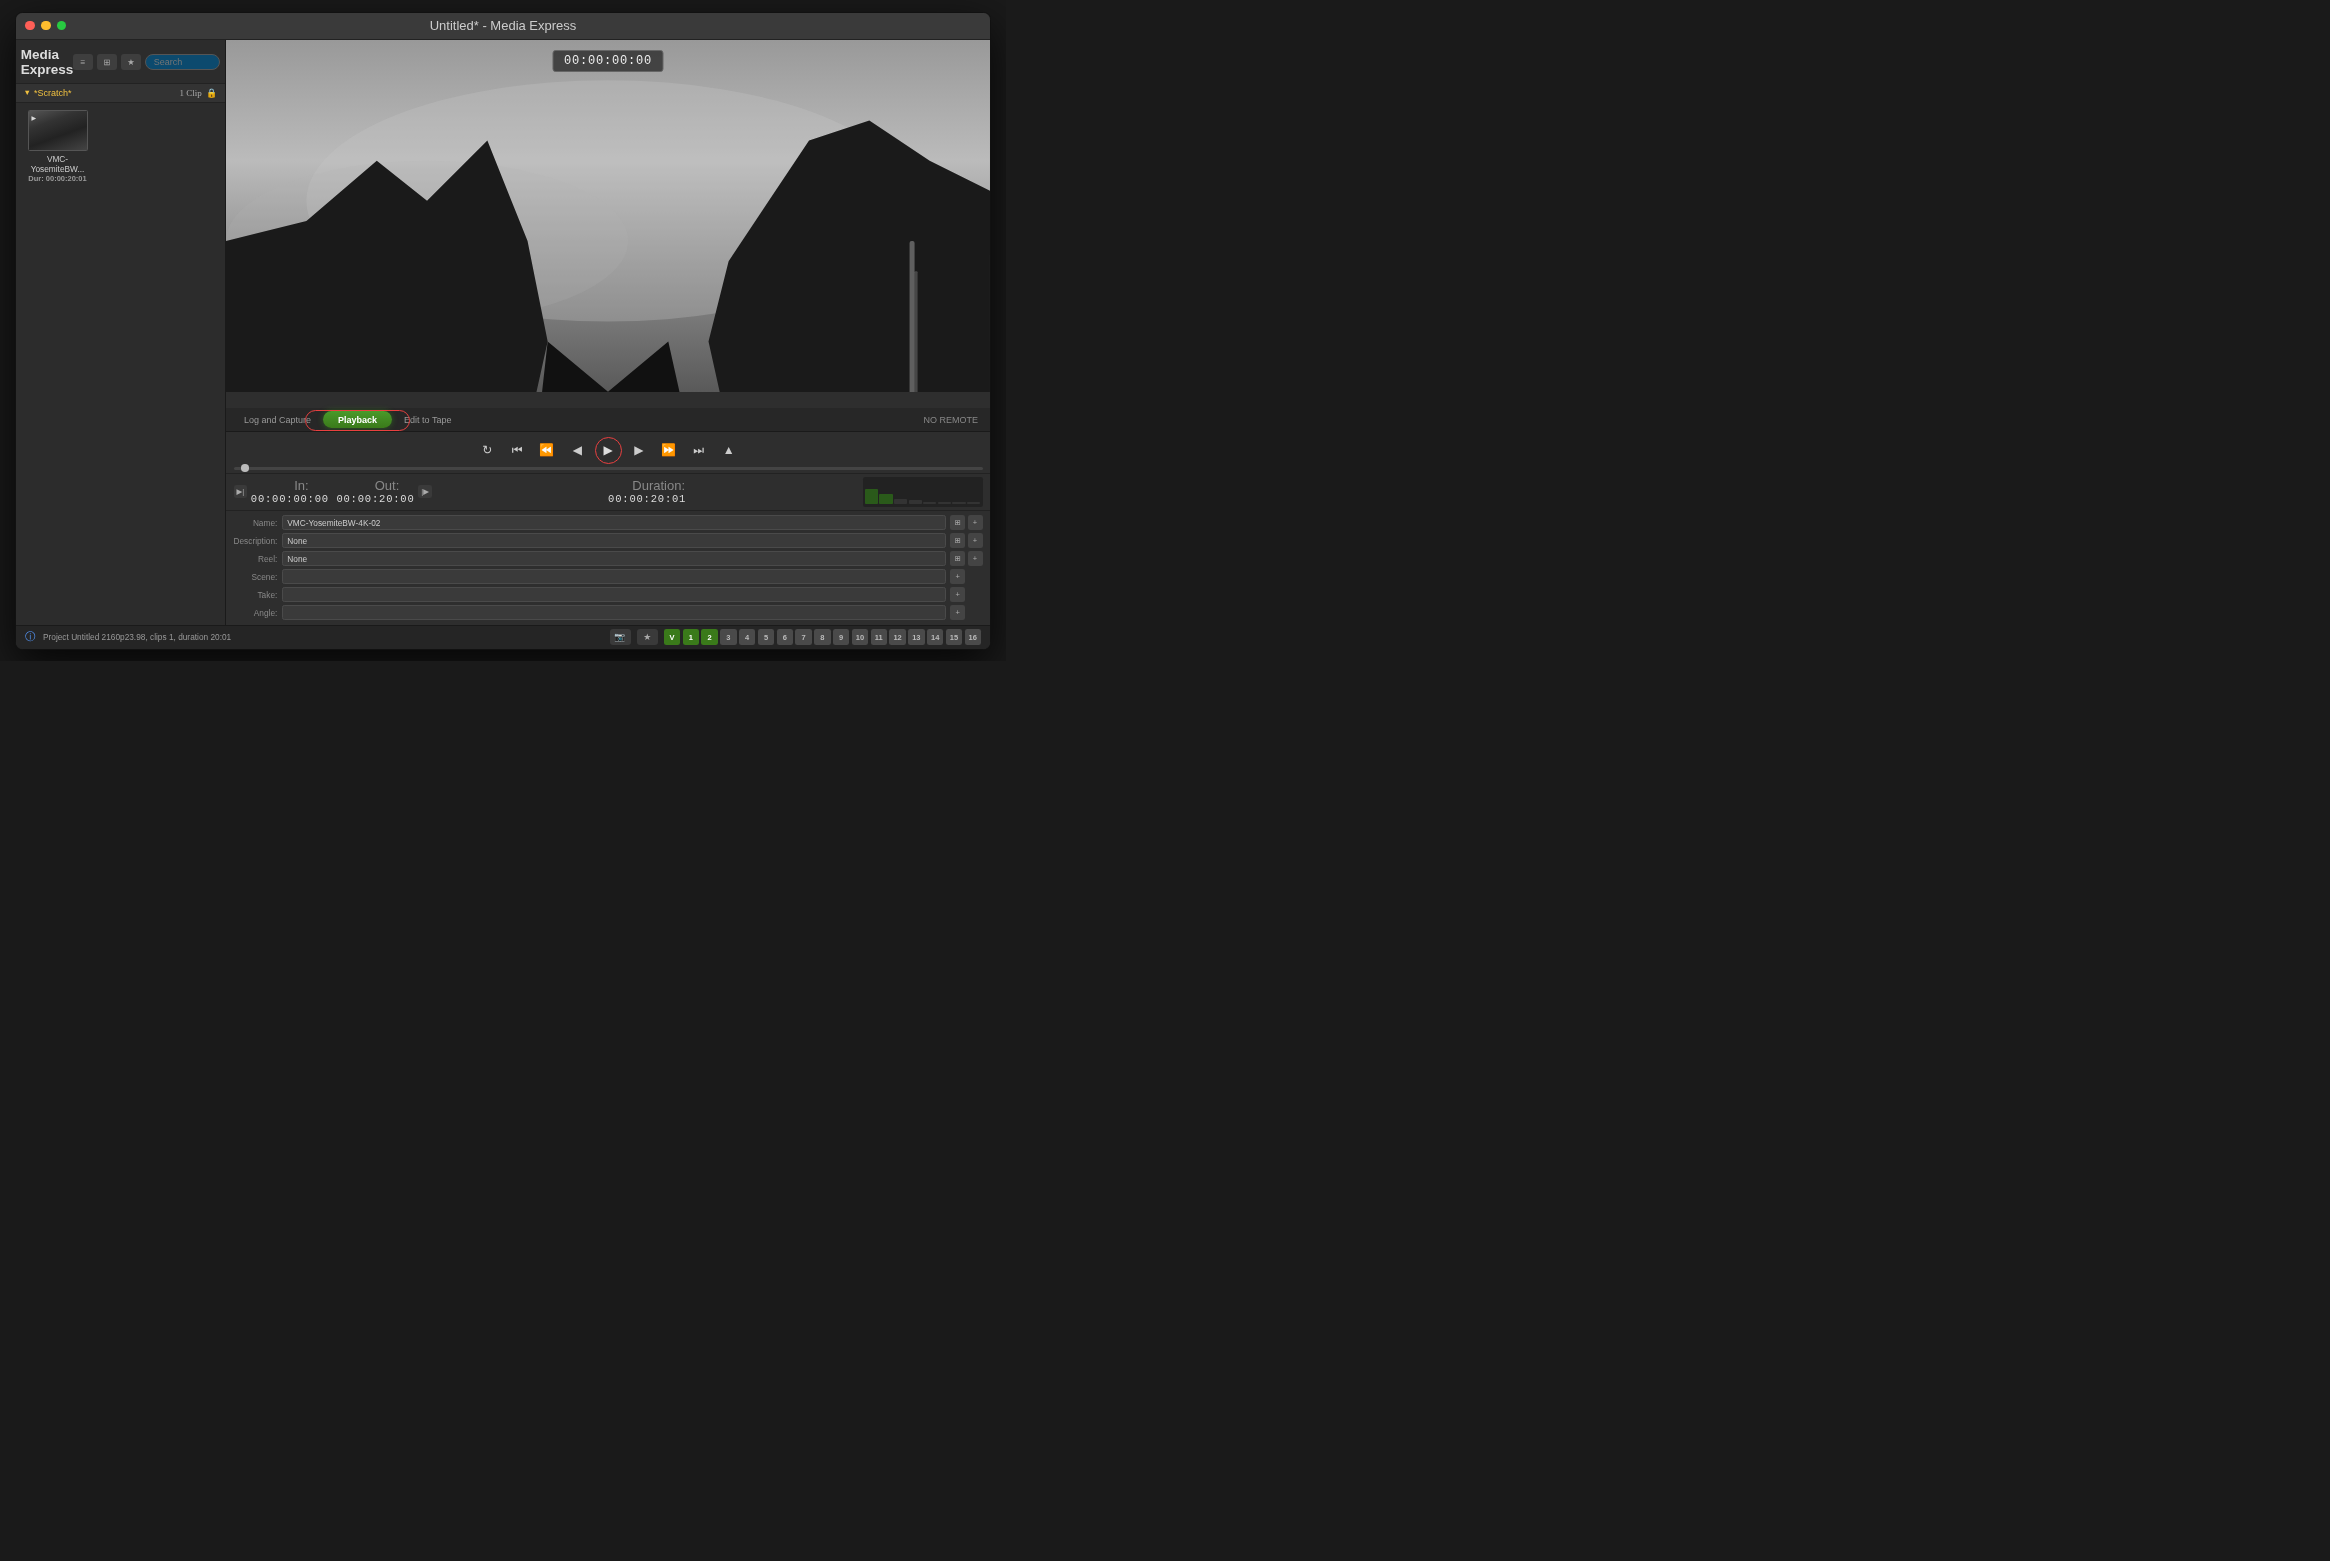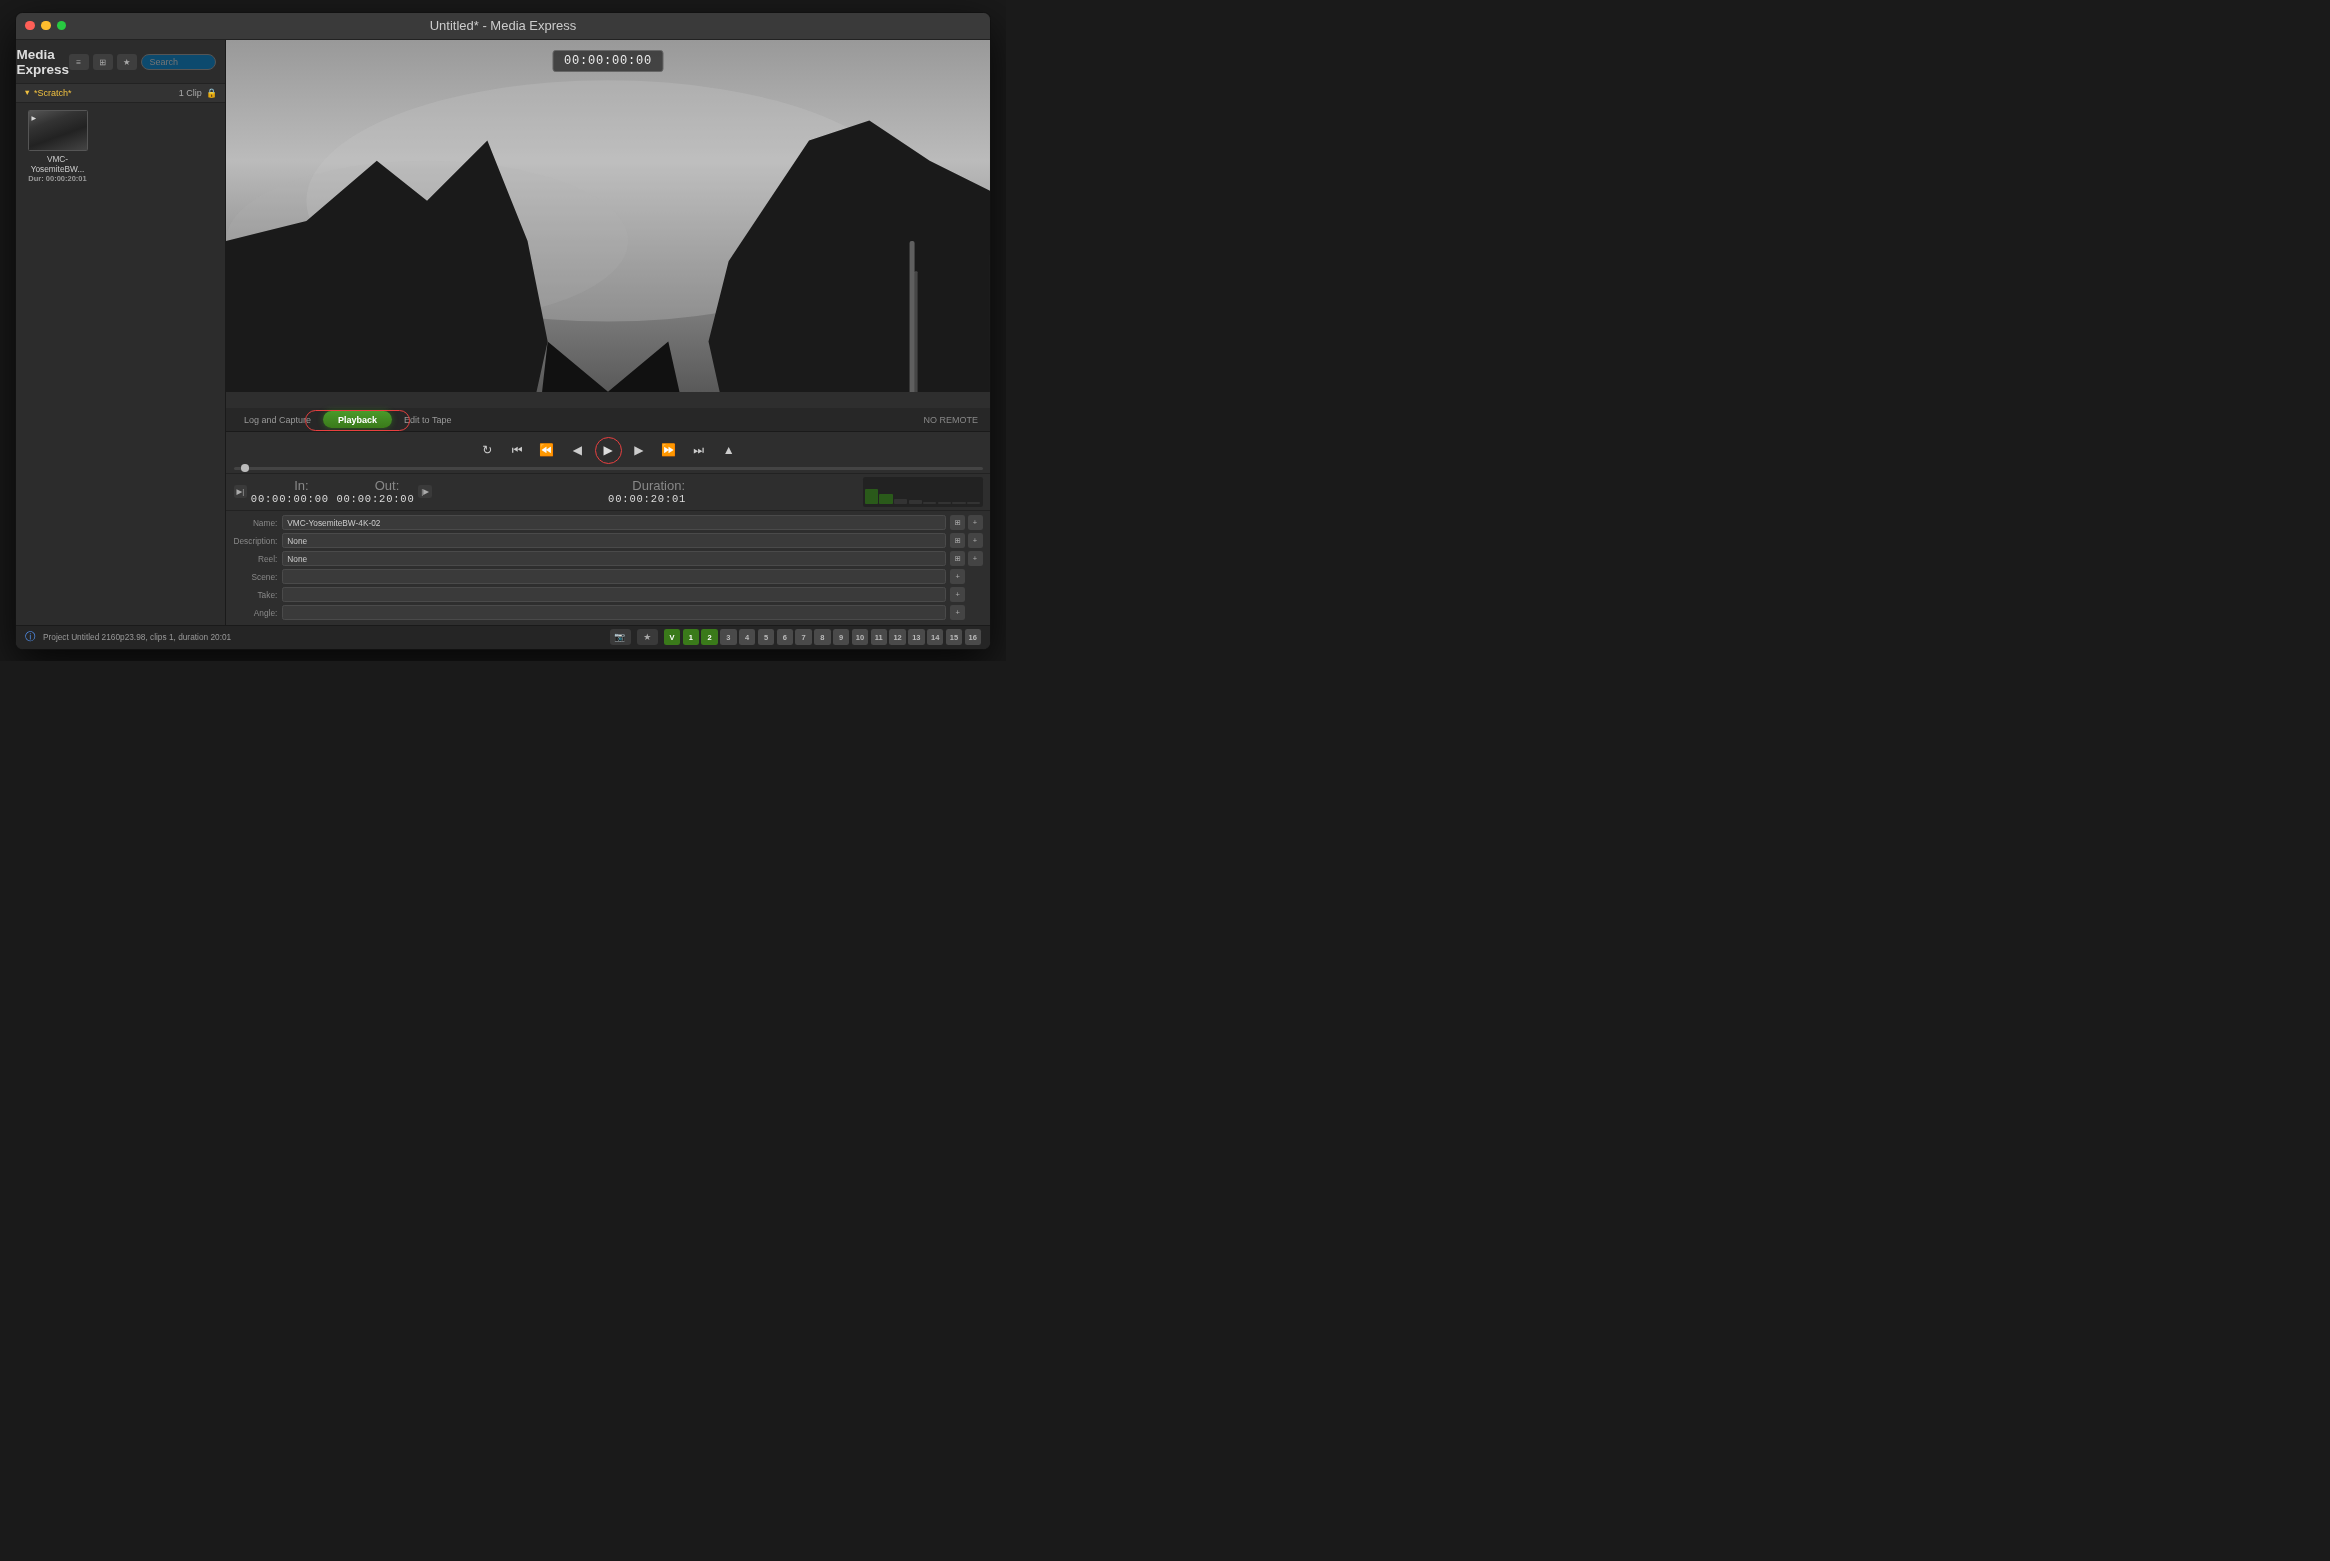--- a/index.html
+++ b/index.html
@@ -65,21 +65,21 @@
       background: #2c2c2c;
       display: flex;
       flex-direction: column;
       border-right: 0.8px solid #1a1a1a;
       flex-shrink: 0;
     }
     .left-header {
       padding: 7.5px 9px 6px;
       display: flex;
       align-items: center;
-      justify-content: flex-end;
+      justify-content: center;
       border-bottom: 0.8px solid #222;
     }
     .app-title {
       color: #ddd;
       font-size: 13.5px;
       font-weight: 600;
     }
     .left-header-icons {
       display: flex;
       align-items: center;
@@ -126,20 +126,21 @@
     .bin-arrow {
       color: #f0c040;
       font-size: 7.5px;
     }
     .bin-count {
       color: #aaa;
       font-size: 9px;
       display: flex;
       align-items: flex-end;
       gap: 4.5px;
+      font-family: Liberation Serif, serif;
     }
     .bin-lock-icon {
       color: #aaa;
       font-size: 9px;
     }
     .clips-area {
       flex: 1;
       padding: 7.5px;
       overflow-y: auto;
     }

